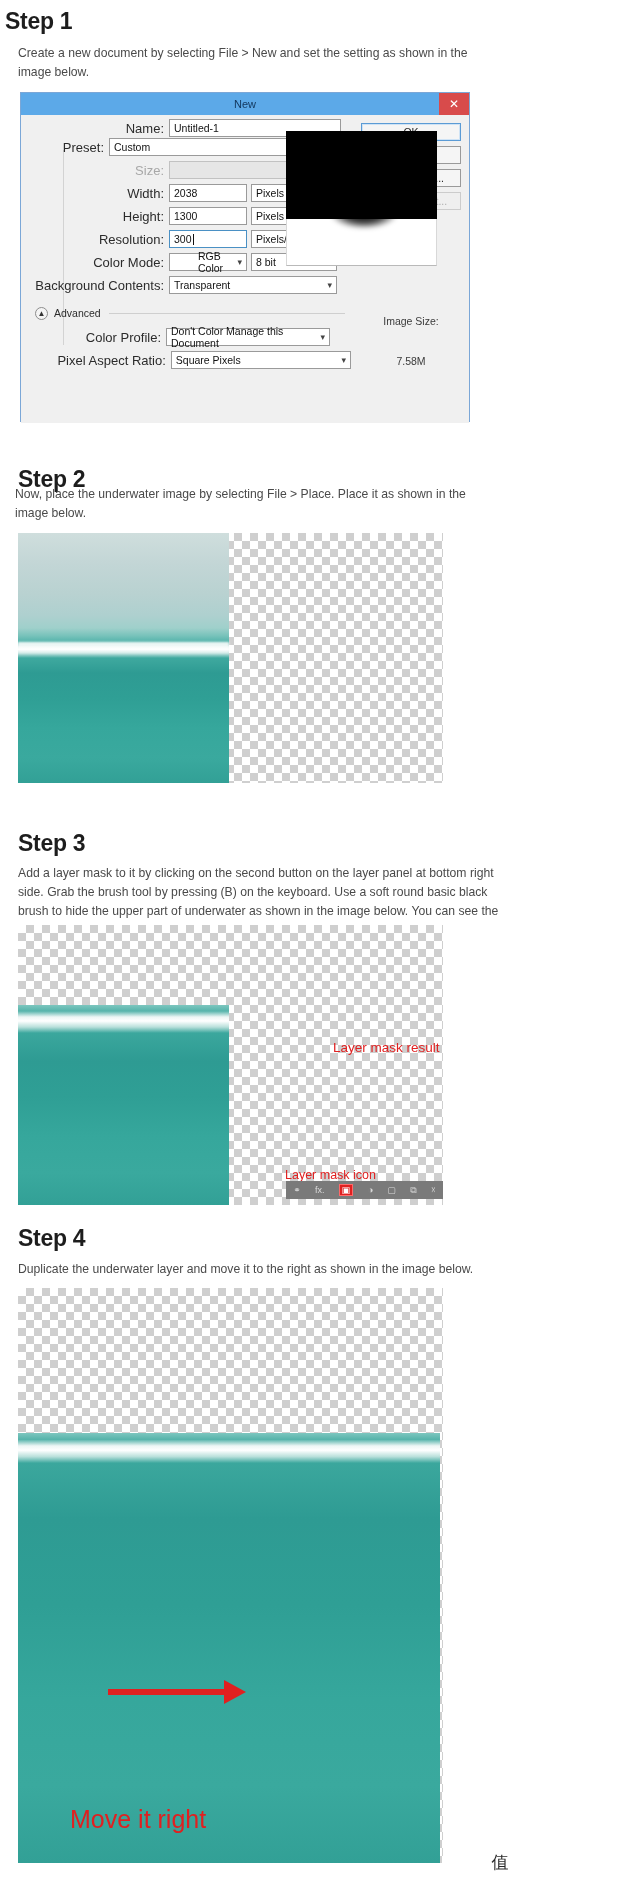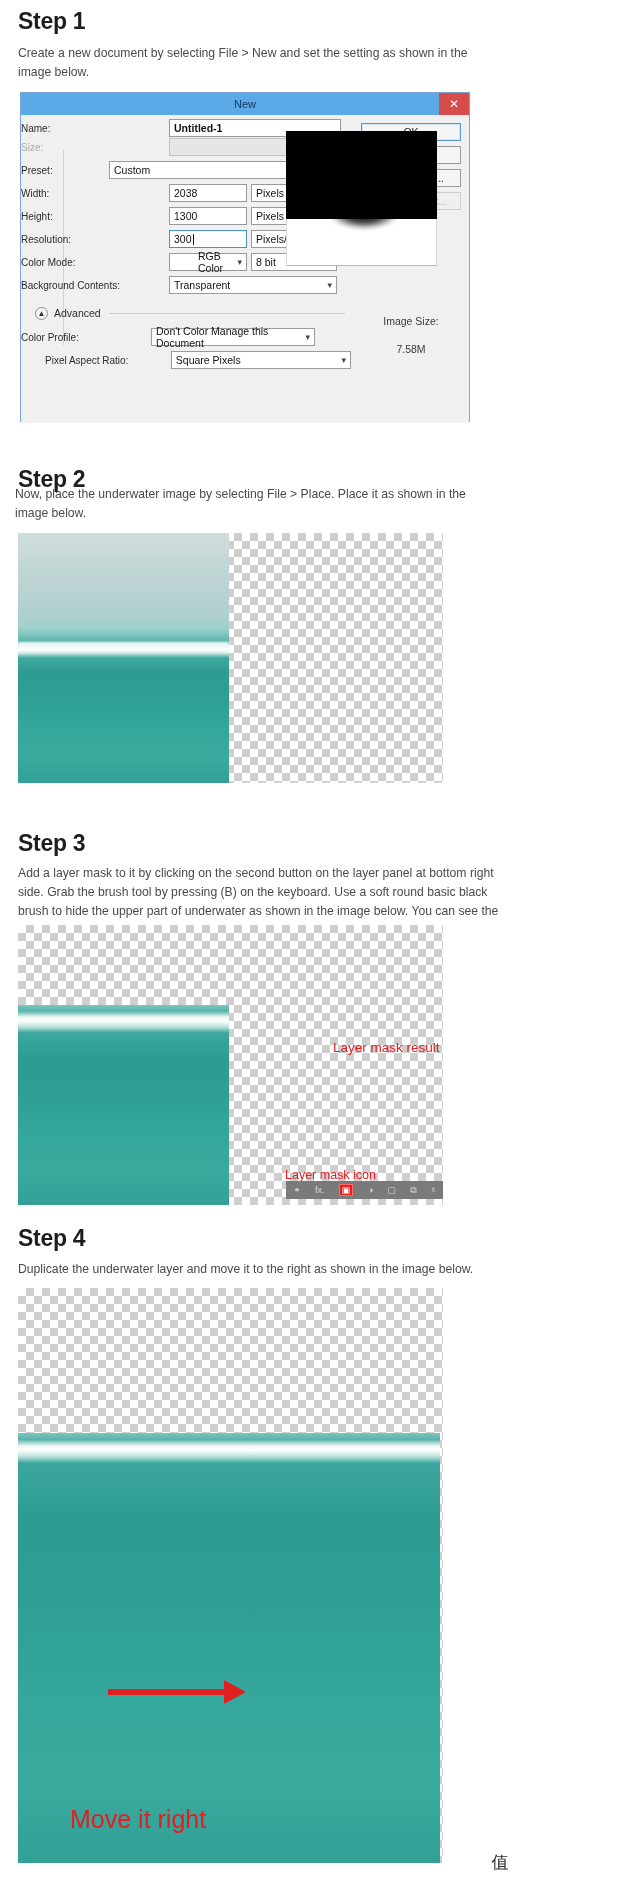--- a/index.html
+++ b/index.html
@@ -22,21 +22,21 @@
     letter-spacing: -0.3px;
   }
   p.step-desc {
     font-size: 12.2px;
     line-height: 19px;
     color: #4a4a4a;
     margin: 0;
   }
 
   
-  #step1-title { position:absolute; left:18px; top:8px; }
+  #step1-title { position:absolute; left:5px; top:8px; }
   #step1-desc  { position:absolute; left:18px; top:44px; width: 470px; }
 
   
   .ps-dialog {
     position: absolute;
     left: 20px; top: 92px;
     width: 450px; height: 330px;
     border: 1px solid #7ba7d7;
     background: #f0f0f0;
     font-size: 10.5px;
@@ -54,21 +54,21 @@
     background:#d84b4b; color:#fff; font-size:12px;
     display:flex; align-items:center; justify-content:center;
     font-family:"Liberation Sans", sans-serif;
   }
   .ps-body { position:relative; height: 308px; background:#f0f0f0; }
 
   .ps-left { position:absolute; left:0; top:0; width:330px; }
   .ps-right { position:absolute; right:8px; top:8px; width:100px; }
 
   .ps-row { display:flex; align-items:center; margin-bottom:5px; height:18px; }
-  .ps-label { text-align:left; font-size:10px; color:#2b2b2b; padding-right:5px; white-space:nowrap; }
+  .ps-label { text-align:right; font-size:13px; color:#2b2b2b; padding-right:5px; white-space:nowrap; }
   .ps-field {
     background:#ffffff; border:1px solid #9a9a9a; height:18px;
     display:flex; align-items:center; padding:0 4px; font-size:10.5px; color:#111;
     position:relative;
   }
   .ps-field.disabled { background:#e6e6e6; border-color:#c2c2c2; color:#a0a0a0; }
   .ps-field.focus { border:1px solid #4a90c4; }
   .ps-select { justify-content:space-between; }
   .chev { font-size:9px; color:#444; margin-left:6px; }
   .chev.dim { color:#b5b5b5; }
@@ -76,21 +76,21 @@
 
   .ps-btn {
     height:18px; border:1px solid #9a9a9a; background:#f5f5f5;
     display:flex; align-items:center; justify-content:center;
     font-size:10.5px; color:#1d1d1d; margin-bottom:5px;
   }
   .ps-btn.primary { border:1px solid #5b9bd5; box-shadow:0 0 0 1px #cfe3f5 inset; }
   .ps-btn.disabled { color:#b0b0b0; border-color:#cccccc; background:#efefef; }
 
   .ps-imgsize { position:absolute; right:8px; top:200px; width:100px; text-align:center; font-size:10.5px; color:#3a3a3a; }
-  .ps-imgsize .v { margin-top:16px; }
+  .ps-imgsize .v { margin-top:28px; }
 
   .preset-bracket {
     position:absolute; left:42px; top:35px; width:288px; height:195px;
     border:1px solid #d3d3d3; border-top:none; border-right:none; border-bottom:none;
   }
   .adv-toggle {
     width:13px; height:13px; border-radius:50%; border:1px solid #8d8d8d;
     background:#f4f4f4; display:inline-flex; align-items:center; justify-content:center;
     font-size:8px; color:#333;
   }
@@ -209,38 +209,38 @@
     <div class="ps-close">✕</div>
   </div>
   <div class="ps-body">
 
     <div class="preset-bracket"></div>
 
     <div class="ps-left">
 
       <div class="ps-row" style="padding-top:8px;">
         <div class="ps-label" style="width:148px;">Name:</div>
-        <div class="ps-field" style="width:172px;font-weight:bold;">
+        <div class="ps-field" style="width:172px;">
             <span>Untitled-1</span>
           </div>
+      </div>
+
+      <div class="ps-row" style="margin-top:4px;">
+        <div class="ps-label" style="width:88px;">Preset:</div>
+        <div class="ps-field ps-select" style="width:208px;">
+          <span>Custom</span>
+          <span class="chev">▾</span>
+        </div>
       </div>
 
       <div class="ps-row">
         <div class="ps-label" style="width:148px;color:#a8a8a8;">Size:</div>
         <div class="ps-field ps-select disabled" style="width:168px;">
           <span></span>
           <span class="chev dim">▾</span>
-        </div>
-      </div>
-
-      <div class="ps-row" style="margin-top:4px;">
-        <div class="ps-label" style="width:88px;">Preset:</div>
-        <div class="ps-field ps-select" style="width:208px;">
-          <span>Custom</span>
-          <span class="chev">▾</span>
         </div>
       </div>
 
       <div class="ps-row">
         <div class="ps-label" style="width:148px;">Width:</div>
         <div class="ps-field" style="width:78px;">
             <span>2038</span>
           </div>
         <div class="ps-field ps-select" style="width:86px;margin-left:4px;">
           <span>Pixels</span>
@@ -291,21 +291,21 @@
         </div>
       </div>
 
       <div style="position:relative;height:22px;margin-top:8px;padding-left:14px;display:flex;align-items:center;">
         <span class="adv-toggle">▲</span>
         <span style="margin-left:6px;font-size:10.5px;">Advanced</span>
         <span style="flex:1;height:1px;background:#cfcfcf;margin-left:8px;margin-right:6px;"></span>
       </div>
 
       <div class="ps-row" style="margin-top:4px;">
-        <div class="ps-label" style="width:130px;">Color Profile:</div>
+        <div class="ps-label" style="width:145px;">Color Profile:</div>
         <div class="ps-field ps-select" style="width:164px;">
           <span>Don't Color Manage this Document</span>
           <span class="chev">▾</span>
         </div>
       </div>
 
       <div class="ps-row">
         <div class="ps-label" style="width:130px;margin-left:24px;">Pixel Aspect Ratio:</div>
         <div class="ps-field ps-select" style="width:186px;">
           <span>Square Pixels</span>

